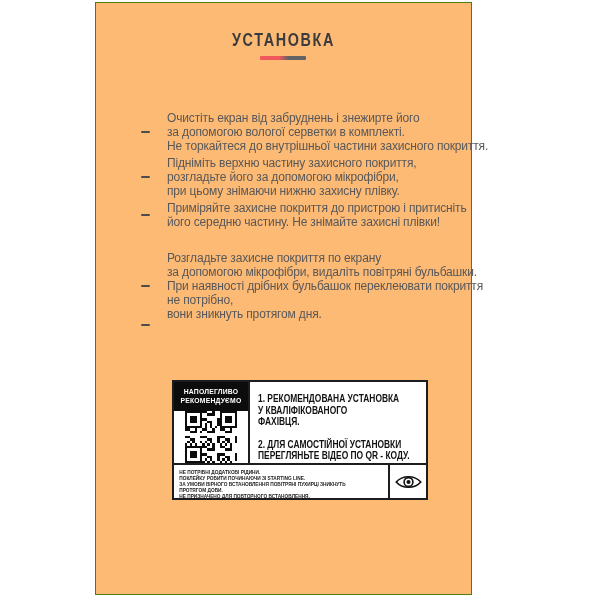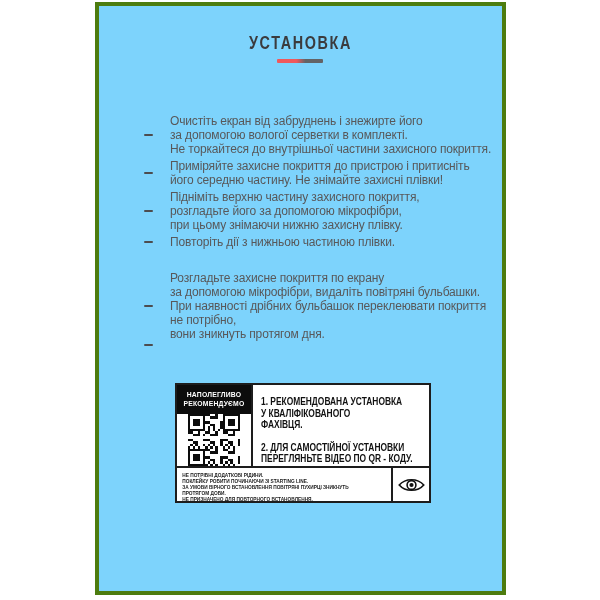--- a/index.html
+++ b/index.html
@@ -3,22 +3,22 @@
 <meta charset="utf-8">
 <style>
   html,body{margin:0;padding:0;}
   body{
     width:600px;height:600px;background:#ffffff;
     font-family:"Liberation Sans","DejaVu Sans",sans-serif;
     position:relative;overflow:hidden;
     -webkit-font-smoothing:antialiased;
   }
   .page{
-    position:absolute;left:95px;top:2px;width:411px;height:593px;
-    background:#7dd3fc;border:4px solid #4d7c0f;box-sizing:border-box;
+    position:absolute;left:95px;top:2px;width:377px;height:593px;
+    background:#fdba74;border:1px solid #4d7c0f;box-sizing:border-box;
   }
   .page-title{
     position:absolute;top:27px;left:0;right:0;margin:0;
     text-align:center;font-size:18px;font-weight:700;
     letter-spacing:2px;color:#3b3b3d;
     transform:scaleX(0.8);
   }
   .title-underline{
     position:absolute;top:53px;left:50%;margin-left:-24px;
     width:46px;height:4px;border-radius:1px;
@@ -92,32 +92,28 @@
 
   <ul class="steps">
     <li class="step">
       <span class="step-dash"></span>
       <span class="step-text">Очистіть екран від забруднень і знежирте його
 за допомогою вологої серветки в комплекті.
 Не торкайтеся до внутрішньої частини захисного покриття.</span>
     </li>
     <li class="step">
       <span class="step-dash"></span>
-      <span class="step-text">Приміряйте захисне покриття до пристрою і притисніть
-його середню частину. Не знімайте захисні плівки!</span>
-    </li>
-    <li class="step">
-      <span class="step-dash"></span>
       <span class="step-text">Підніміть верхню частину захисного покриття,
 розгладьте його за допомогою мікрофібри,
 при цьому знімаючи нижню захисну плівку.</span>
     </li>
     <li class="step">
       <span class="step-dash"></span>
-      <span class="step-text">Повторіть дії з нижньою частиною плівки.</span>
+      <span class="step-text">Приміряйте захисне покриття до пристрою і притисніть
+його середню частину. Не знімайте захисні плівки!</span>
     </li>
     <li class="step gap-before">
       <span class="step-dash"></span>
       <span class="step-text">Розгладьте захисне покриття по екрану
 за допомогою мікрофібри, видаліть повітряні бульбашки.
 При наявності дрібних бульбашок переклеювати покриття не потрібно,
 вони зникнуть протягом дня.</span>
     </li>
     <li class="step">
       <span class="step-dash"></span>

